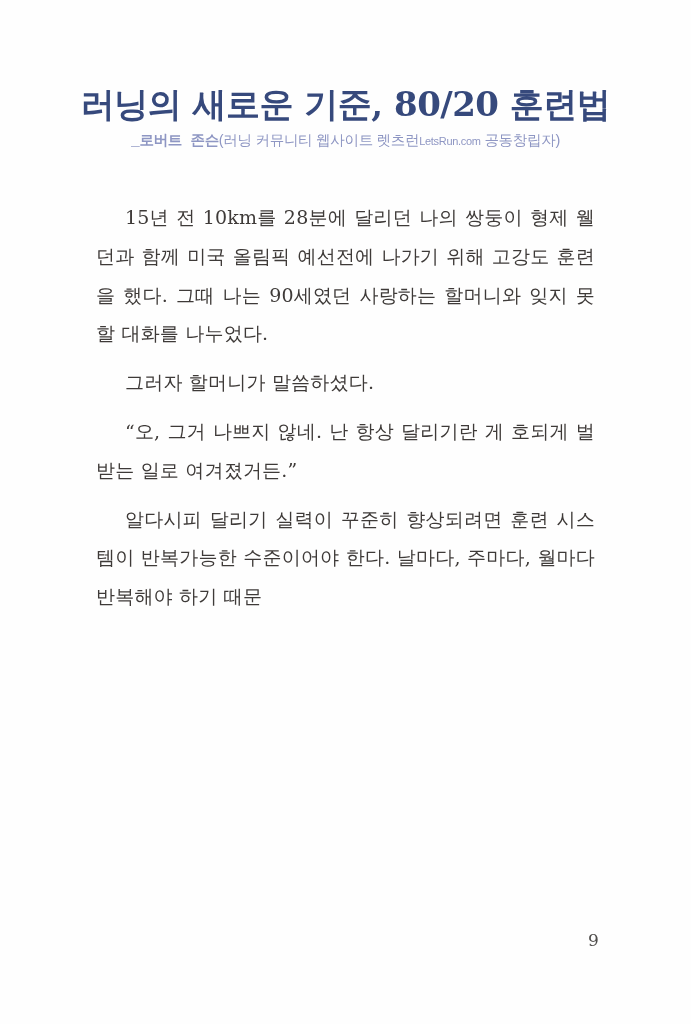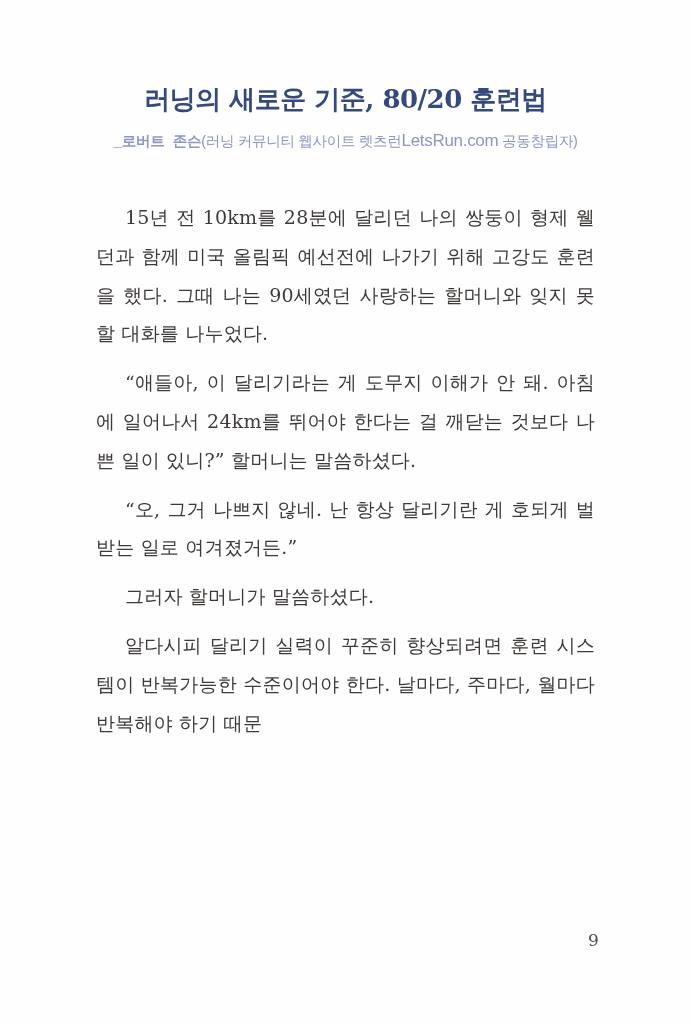--- a/index.html
+++ b/index.html
@@ -17,42 +17,42 @@
     font-family: "DejaVu Serif", "Liberation Serif", serif;
   }
   .chapter-title {
     position: absolute;
     top: 82px;
     left: 0;
     width: 100%;
     margin: 0;
     text-align: center;
     font-family: "DejaVu Serif", "Liberation Serif", serif;
-    font-size: 26px;
+    font-size: 34px;
     font-weight: bold;
     letter-spacing: -0.5px;
     color: #36497c;
   }
   .byline {
     position: absolute;
     top: 131px;
     left: 0;
     width: 100%;
     text-align: center;
     font-family: "Liberation Sans", "DejaVu Sans", sans-serif;
     font-size: 14.5px;
     color: #8e96c3;
     letter-spacing: -0.3px;
   }
   .byline .author {
     font-weight: bold;
     font-family: Liberation Mono, monospace;
   }
   .byline .site {
-    font-size: 17px;
+    font-size: 11px;
   }
   .body-text {
     position: absolute;
     left: 86px;
     top: 188px;
     width: 519px;
     font-size: 19px;
     line-height: 38.8px;
     color: #3e3a38;
     text-align: justify;
@@ -76,21 +76,20 @@
 <body>
 
 <div class="page">
 
   <h1 class="chapter-title">러닝의 새로운 기준, 80/20 훈련법</h1>
 
   <div class="byline"><span class="author">_로버트 존슨</span><span class="desc">(러닝 커뮤니티 웹사이트 렛츠런</span><span class="site">LetsRun.com</span><span class="desc"> 공동창립자)</span></div>
 
   <div class="body-text">
       <p>15년 전 10km를 28분에 달리던 나의 쌍둥이 형제 웰던과 함께 미국 올림픽 예선전에 나가기 위해 고강도 훈련을 했다. 그때 나는 90세였던 사랑하는 할머니와 잊지 못할 대화를 나누었다.</p>
-      <p>“애들아, 이 달리기라는 게 도무지 이해가 안 돼. 아침에 일어나서 24km를 뛰어야 한다는 걸 깨닫는 것보다 나쁜 일이 있니?” 할머니는 말씀하셨다.</p>
+      <p>그러자 할머니가 말씀하셨다.</p>
       <p>“오, 그거 나쁘지 않네. 난 항상 달리기란 게 호되게 벌받는 일로 여겨졌거든.”</p>
-      <p>그러자 할머니가 말씀하셨다.</p>
       <p>알다시피 달리기 실력이 꾸준히 향상되려면 훈련 시스템이 반복가능한 수준이어야 한다. 날마다, 주마다, 월마다 반복해야 하기 때문</p>
     </div>
 
   <div class="page-number">9</div>
 
 </div>
 
 </body></html>

